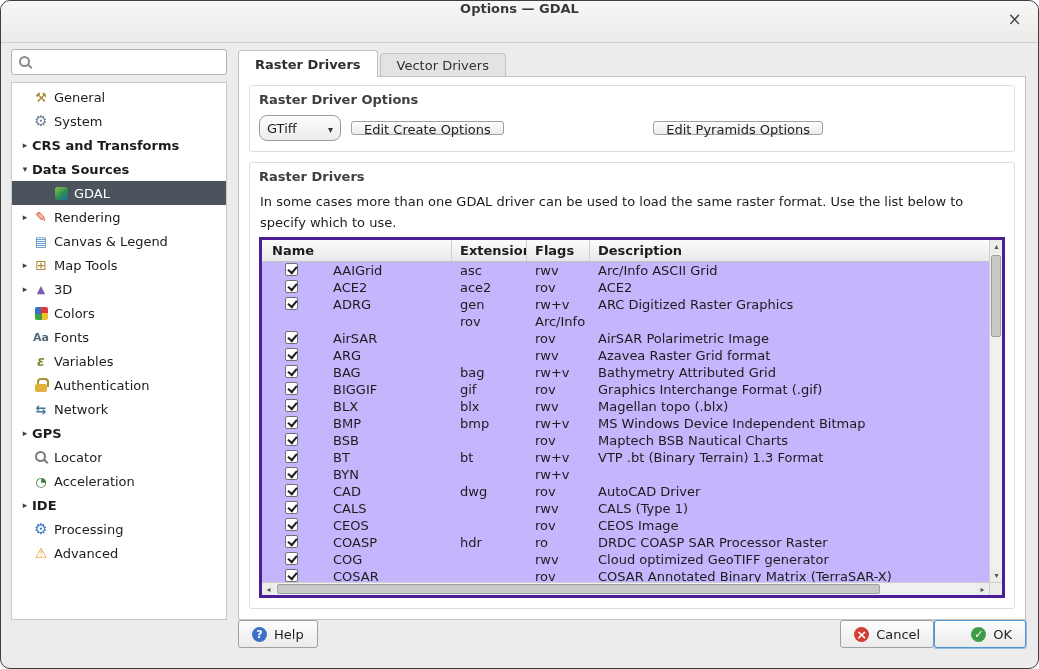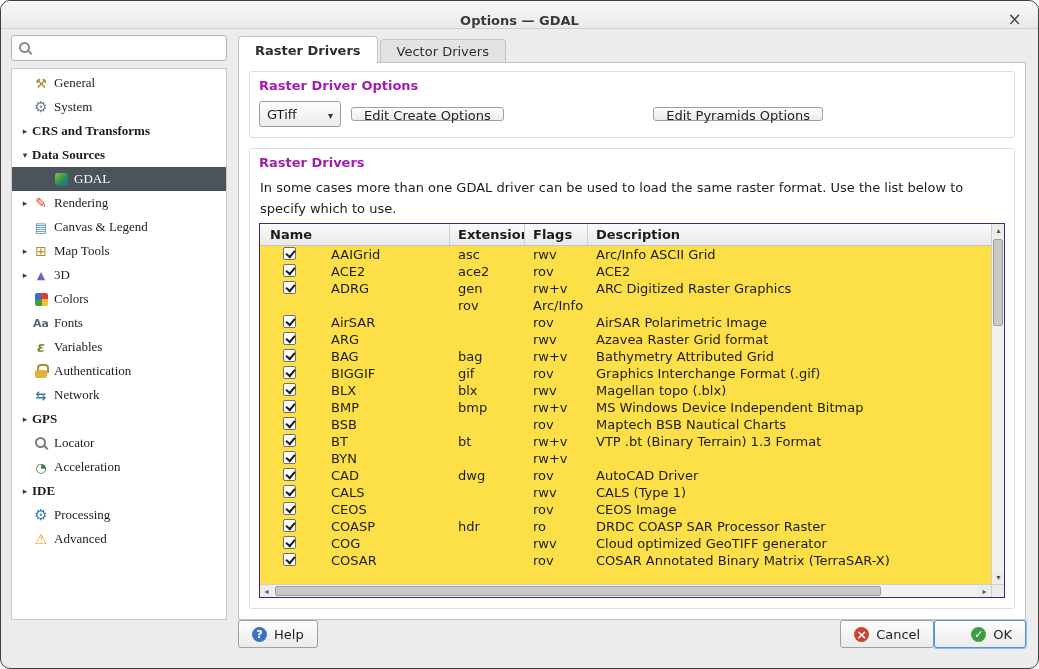--- a/index.html
+++ b/index.html
@@ -2,39 +2,39 @@
 <html><head>
 <meta charset="utf-8">
 <style>
   *{margin:0;padding:0;box-sizing:border-box;}
   html,body{background:#fff;}
   body{font-family:"DejaVu Sans","Liberation Sans",sans-serif;font-size:13px;color:#1c1c1c;}
 
   .window{width:1039px;height:669px;border:1px solid #3f3f3f;border-radius:10px;background:#ececec;overflow:hidden;display:flex;flex-direction:column;}
 
   
-  .titlebar{height:28px;flex:none;background:linear-gradient(#f8f7f6,#eceae8);border-bottom:1px solid #d2cfcb;display:flex;align-items:flex-end;justify-content:center;position:relative;border-radius:9px 9px 0 0;}
+  .titlebar{height:42px;flex:none;background:linear-gradient(#f8f7f6,#eceae8);border-bottom:1px solid #d2cfcb;display:flex;align-items:flex-start;justify-content:center;position:relative;border-radius:9px 9px 0 0;}
   .title{font-weight:bold;color:#3a3a3a;}
   .close-btn{position:absolute;right:13px;top:7px;width:21px;height:21px;display:flex;align-items:center;justify-content:center;font-size:17px;color:#4a4a4a;cursor:default;}
 
   
   .body{flex:1;display:grid;grid-template-columns:216px 1fr;grid-template-rows:1fr 46px;column-gap:11px;padding:6px 12px 2px 10px;min-height:0;}
 
   
   .left{grid-column:1;grid-row:1;display:flex;flex-direction:column;min-height:0;}
   .searchbox{height:26px;flex:none;background:#fff;border:1px solid #b4b4b4;border-radius:3px;display:flex;align-items:center;padding:0 6px;margin-bottom:7px;}
   .mag{position:relative;width:14px;height:14px;flex:none;}
   .mag::before{content:"";position:absolute;top:1px;left:1px;width:7px;height:7px;border:2px solid #8a8a8a;border-radius:50%;}
   .mag::after{content:"";position:absolute;right:1px;bottom:0;width:2px;height:5px;background:#8a8a8a;transform:rotate(-45deg);}
   .searchbox input{border:none;outline:none;flex:1;min-width:0;font:inherit;padding-left:6px;background:transparent;}
   .sidelist{flex:1;min-height:0;background:#fff;border:1px solid #c8c8c8;overflow:hidden;padding-top:2px;}
   .side-item{height:24px;display:flex;align-items:center;padding:0 4px 0 6px;cursor:default;}
   .side-item .arrow{width:14px;flex:none;font-size:9px;color:#3c3c3c;text-align:center;}
   .side-item .icon{width:18px;height:16px;flex:none;display:inline-flex;align-items:center;justify-content:center;font-size:13px;margin-right:4px;}
-  .side-item .side-label{white-space:nowrap;overflow:hidden;font-family:Liberation Serif, serif;}
+  .side-item .side-label{white-space:nowrap;overflow:hidden;}
   .side-item.bold .side-label{font-weight:bold;}
   .side-item.child{padding-left:26px;}
   .side-item.selected{background:#4b545c;color:#fff;}
 
   
   .ic-general::before{content:"⚒";color:#a5862f;}
   .ic-system::before{content:"⚙";color:#6d7f93;font-size:15px;}
   .ic-gdal::before{content:"";width:13px;height:13px;border-radius:3px;background:linear-gradient(140deg,#8dc63f,#2e8b57 55%,#1e6ea5);}
   .ic-rendering::before{content:"✎";color:#d04a22;font-size:14px;}
   .ic-canvas::before{content:"▤";color:#4a88bb;}
@@ -58,30 +58,30 @@
   
   .right{grid-column:2;grid-row:1;display:flex;flex-direction:column;min-height:0;}
   .tabbar{flex:none;display:flex;align-items:flex-end;height:27px;position:relative;z-index:2;}
   .tab{border:1px solid #c2c2c2;border-bottom:none;border-radius:4px 4px 0 0;background:#e3e3e3;height:23px;padding:0 16px;display:flex;align-items:center;color:#2f2f2f;margin-right:2px;cursor:default;}
   .tab.active{background:#fff;height:27px;font-weight:bold;margin-bottom:-1px;position:relative;z-index:3;}
   .panel{flex:1;min-height:0;background:#fff;border:1px solid #c2c2c2;display:flex;flex-direction:column;position:relative;z-index:1;padding:8px 10px 10px;}
 
   .groupbox{border:1px solid #dedede;border-radius:3px;padding:6px 9px 10px;}
   .gb1{flex:none;margin-bottom:10px;}
   .gb2{flex:1;min-height:0;display:flex;flex-direction:column;}
-  .gb-title{font-weight:bold;margin-bottom:8px;color:#a21caf;}
+  .gb-title{font-weight:bold;margin-bottom:8px;color:#404040;}
   .gb1-row{display:flex;align-items:center;gap:10px;}
-  .combo{width:82px;height:26px;border:1px solid #9c9c9c;border-radius:3px;background:linear-gradient(#fdfdfd,#ececec);display:flex;align-items:center;justify-content:space-between;padding:0 7px;cursor:default;}
+  .combo{width:82px;height:26px;border:1px solid #9c9c9c;border-radius:8px;background:linear-gradient(#fdfdfd,#ececec);display:flex;align-items:center;justify-content:space-between;padding:0 7px;cursor:default;}
   .combo-arrow::before{content:"▾";font-size:10px;color:#333;}
   .btn{font:inherit;height:14px;padding:0 12px;border:1px solid #a0a0a0;border-radius:3px;background:linear-gradient(#fdfdfd,#ebebeb);color:#222;}
   .btn.pyr{margin-left:auto;margin-right:182px;}
   .gb-desc{margin:0 0 3px 1px;line-height:1.6;color:#1d1d1d;}
 
   
-  .table{flex:1;min-height:0;position:relative;border:1px solid #4c1d95;background:#fde047;display:flex;flex-direction:column;overflow:hidden;}
+  .table{flex:1;min-height:0;position:relative;border:3px solid #4c1d95;background:#c4b5fd;display:flex;flex-direction:column;overflow:hidden;}
   .thead{flex:none;display:grid;grid-template-columns:190px 75px 63px 1fr;height:22px;margin-right:13px;background:linear-gradient(#fbfbfb,#e9e9e9);border-bottom:1px solid #c4c4c4;}
   .th{display:flex;align-items:center;padding-left:8px;font-weight:bold;border-right:1px solid #d0d0d0;overflow:hidden;white-space:nowrap;}
   .th:first-child{padding-left:10px;}
   .th:last-child{border-right:none;}
   .tbody{flex:1;min-height:0;margin-right:13px;overflow:hidden;}
   .trow{display:grid;grid-template-columns:190px 75px 63px 1fr;height:17px;align-items:center;}
   .td{padding-left:8px;white-space:nowrap;overflow:hidden;}
   .td-name{display:flex;align-items:flex-start;padding-left:23px;gap:28px;}
   .cb{width:13px;height:13px;border:1px solid #707070;border-radius:2px;background:#fff;flex:none;position:relative;margin-right:7px;}
   .cb.checked::after{content:"";position:absolute;left:2px;top:2px;width:7px;height:4px;border-left:2px solid #1e1e1e;border-bottom:2px solid #1e1e1e;transform:rotate(-50deg);}

